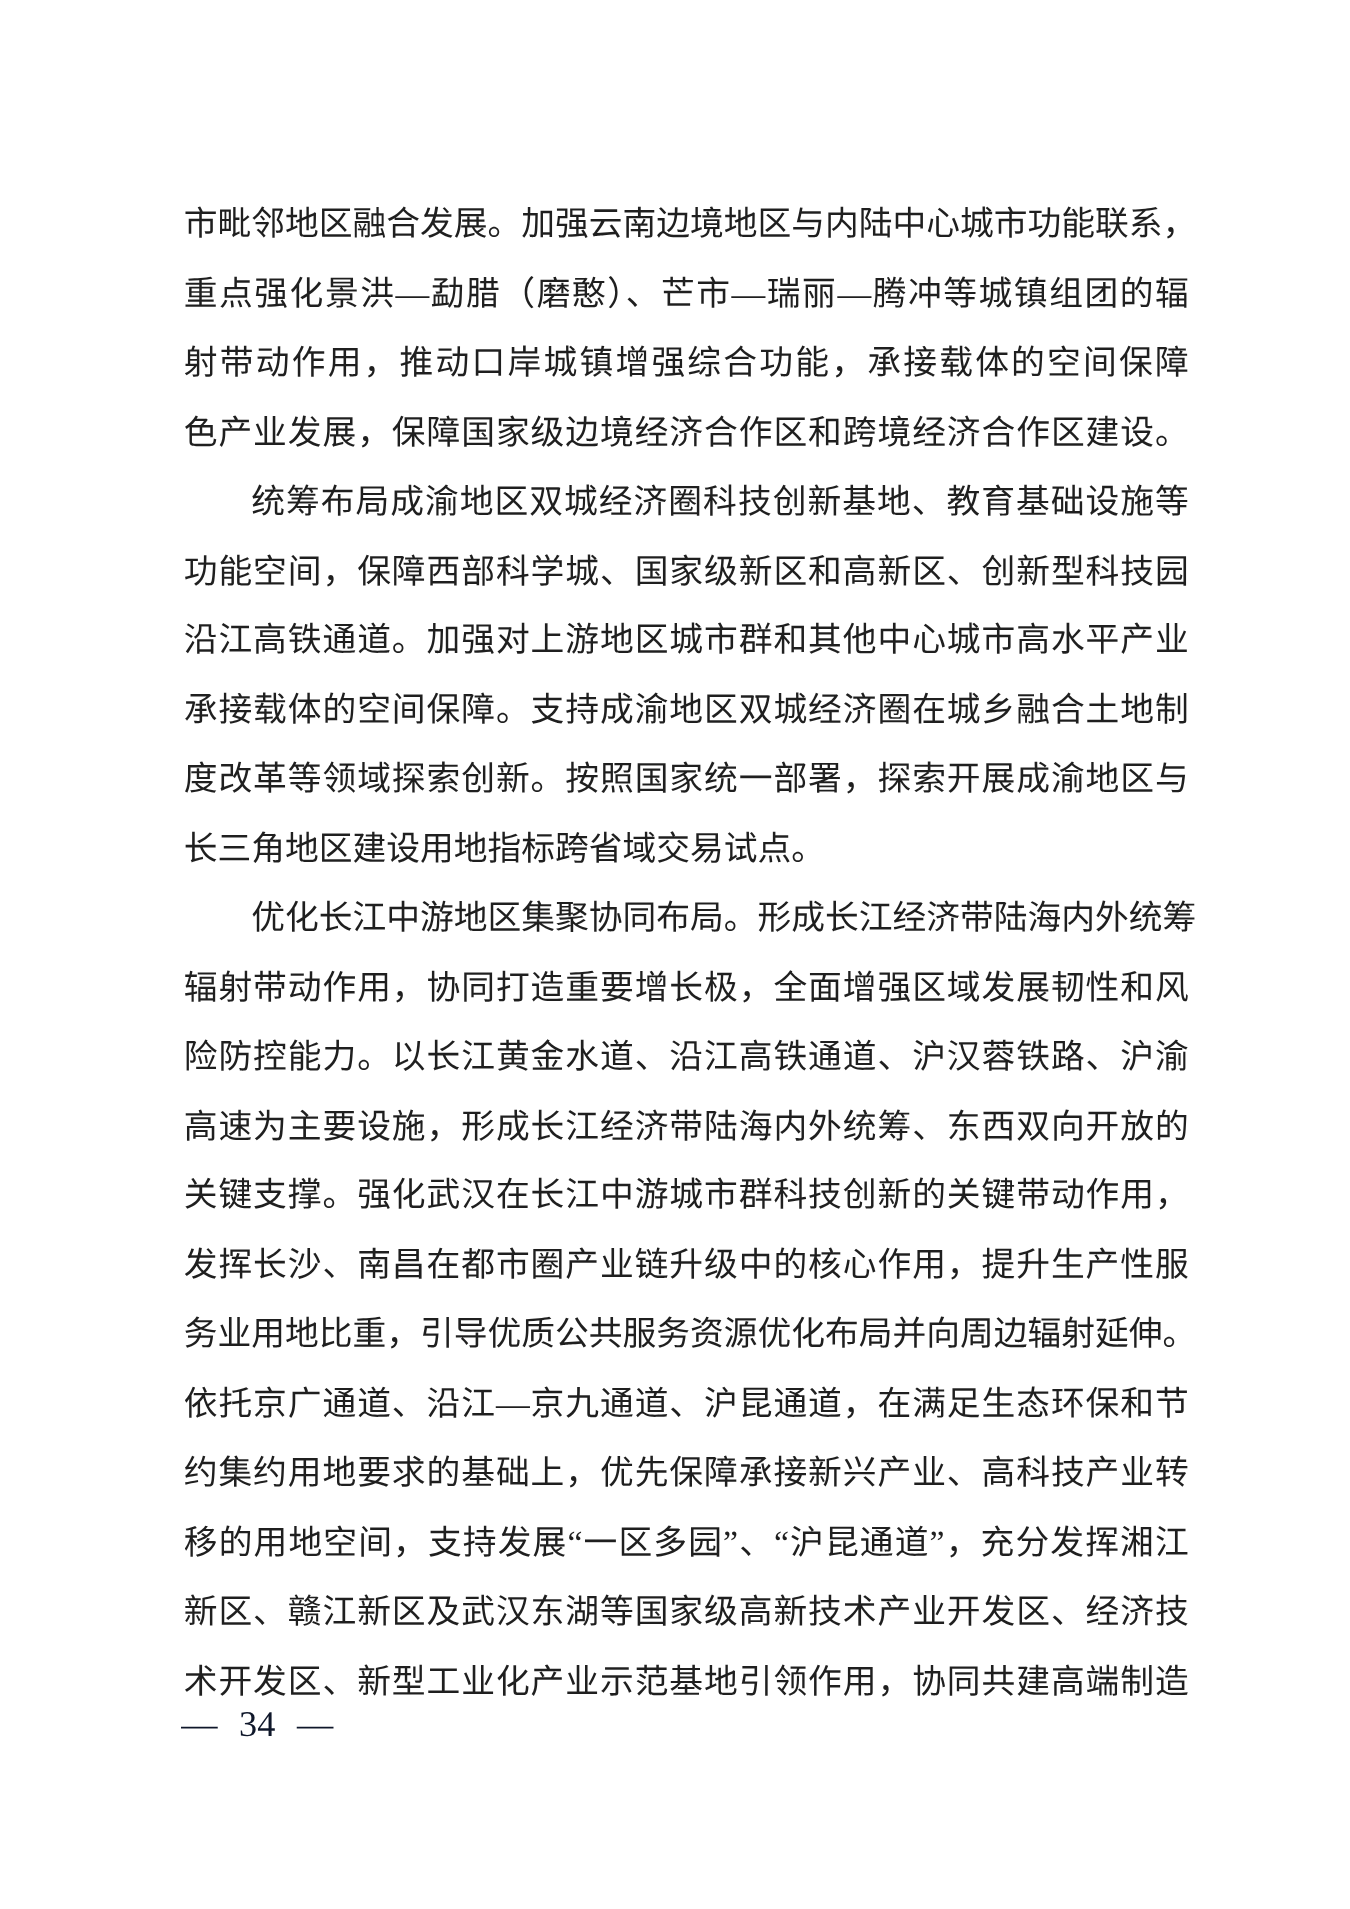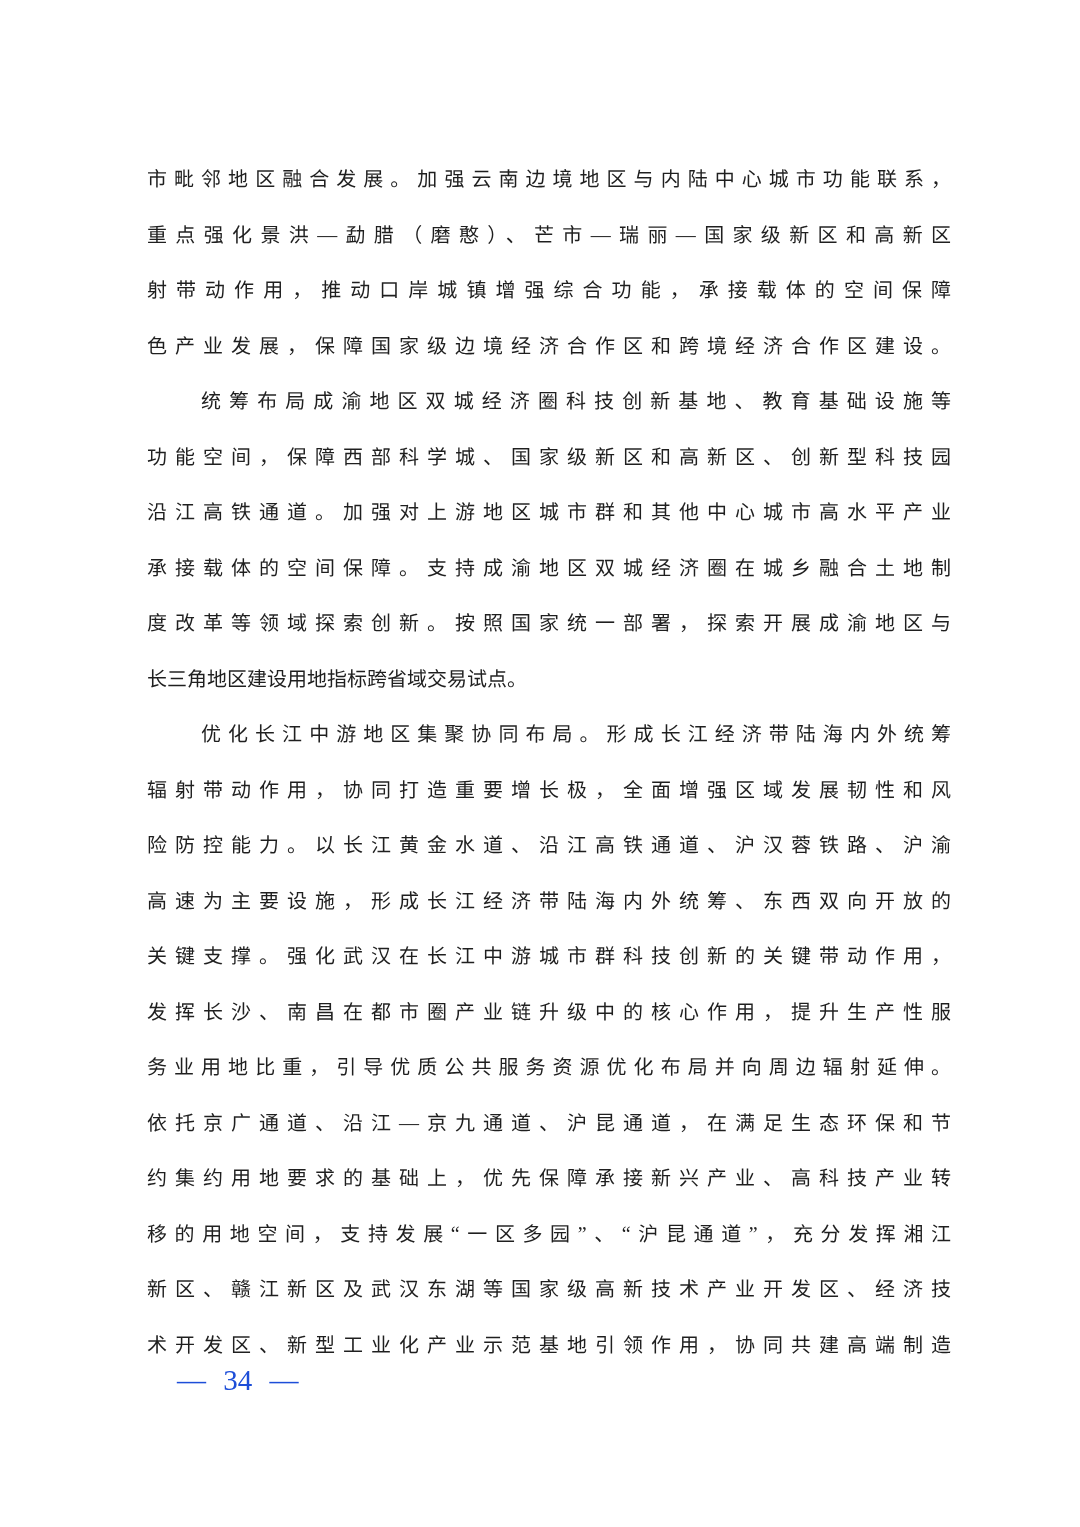--- a/index.html
+++ b/index.html
@@ -18,21 +18,21 @@
   }
   .text-block {
     position: absolute;
     left: 147px;
     top: 152px;
     width: 804px;
   }
   .line {
     height: 55.5px;
     line-height: 55.5px;
-    font-size: 20px;
+    font-size: 27px;
     letter-spacing: 0;
     white-space: nowrap;
     text-align: justify;
     
     text-align-last: justify;
     color: #1f1f1f;
   }
   .line.no-stretch {
     text-align-last: left;
   }
@@ -43,32 +43,31 @@
     font-weight: normal;
   }
   .footer {
     position: absolute;
     left: 145px;
     top: 1358px;
     height: 44px;
     line-height: 44px;
     font-size: 29px;
     word-spacing: 10px;
-    color: #1d4ed8;
-    margin-left: 32px;
+    color: #0f172a;
   }
 </style>
 </head>
 <body>
 
 <div class="page">
 
   <div class="text-block">
     <div class="line">市毗邻地区融合发展。加强云南边境地区与内陆中心城市功能联系，</div>
-    <div class="line">重点强化景洪—勐腊（磨憨）、芒市—瑞丽—国家级新区和高新区</div>
+    <div class="line">重点强化景洪—勐腊（磨憨）、芒市—瑞丽—腾冲等城镇组团的辐</div>
     <div class="line">射带动作用，推动口岸城镇增强综合功能，承接载体的空间保障</div>
     <div class="line">色产业发展，保障国家级边境经济合作区和跨境经济合作区建设。</div>
     <div class="line indent">统筹布局成渝地区双城经济圈科技创新基地、教育基础设施等</div>
     <div class="line">功能空间，保障西部科学城、国家级新区和高新区、创新型科技园</div>
     <div class="line">沿江高铁通道。加强对上游地区城市群和其他中心城市高水平产业</div>
     <div class="line">承接载体的空间保障。支持成渝地区双城经济圈在城乡融合土地制</div>
     <div class="line">度改革等领域探索创新。按照国家统一部署，探索开展成渝地区与</div>
     <div class="line no-stretch">长三角地区建设用地指标跨省域交易试点。</div>
     <div class="line indent">
       <span class="bold">优化长江中游地区集聚协同布局。</span><span>形成长江经济带陆海内外统筹</span>

